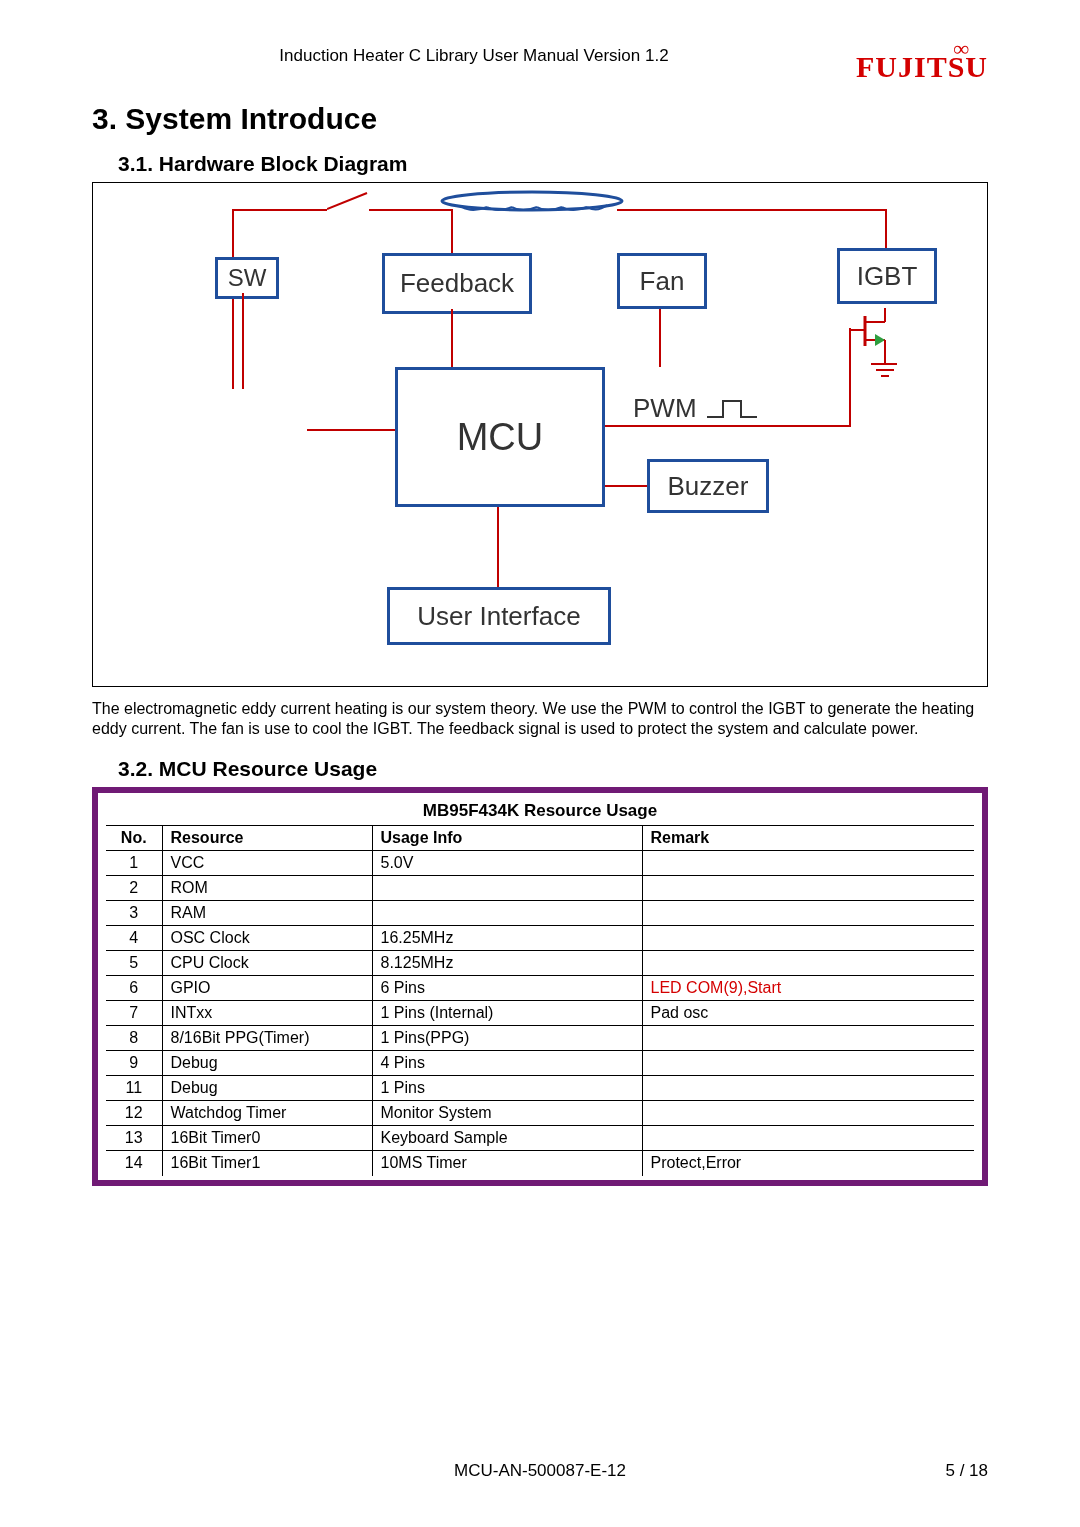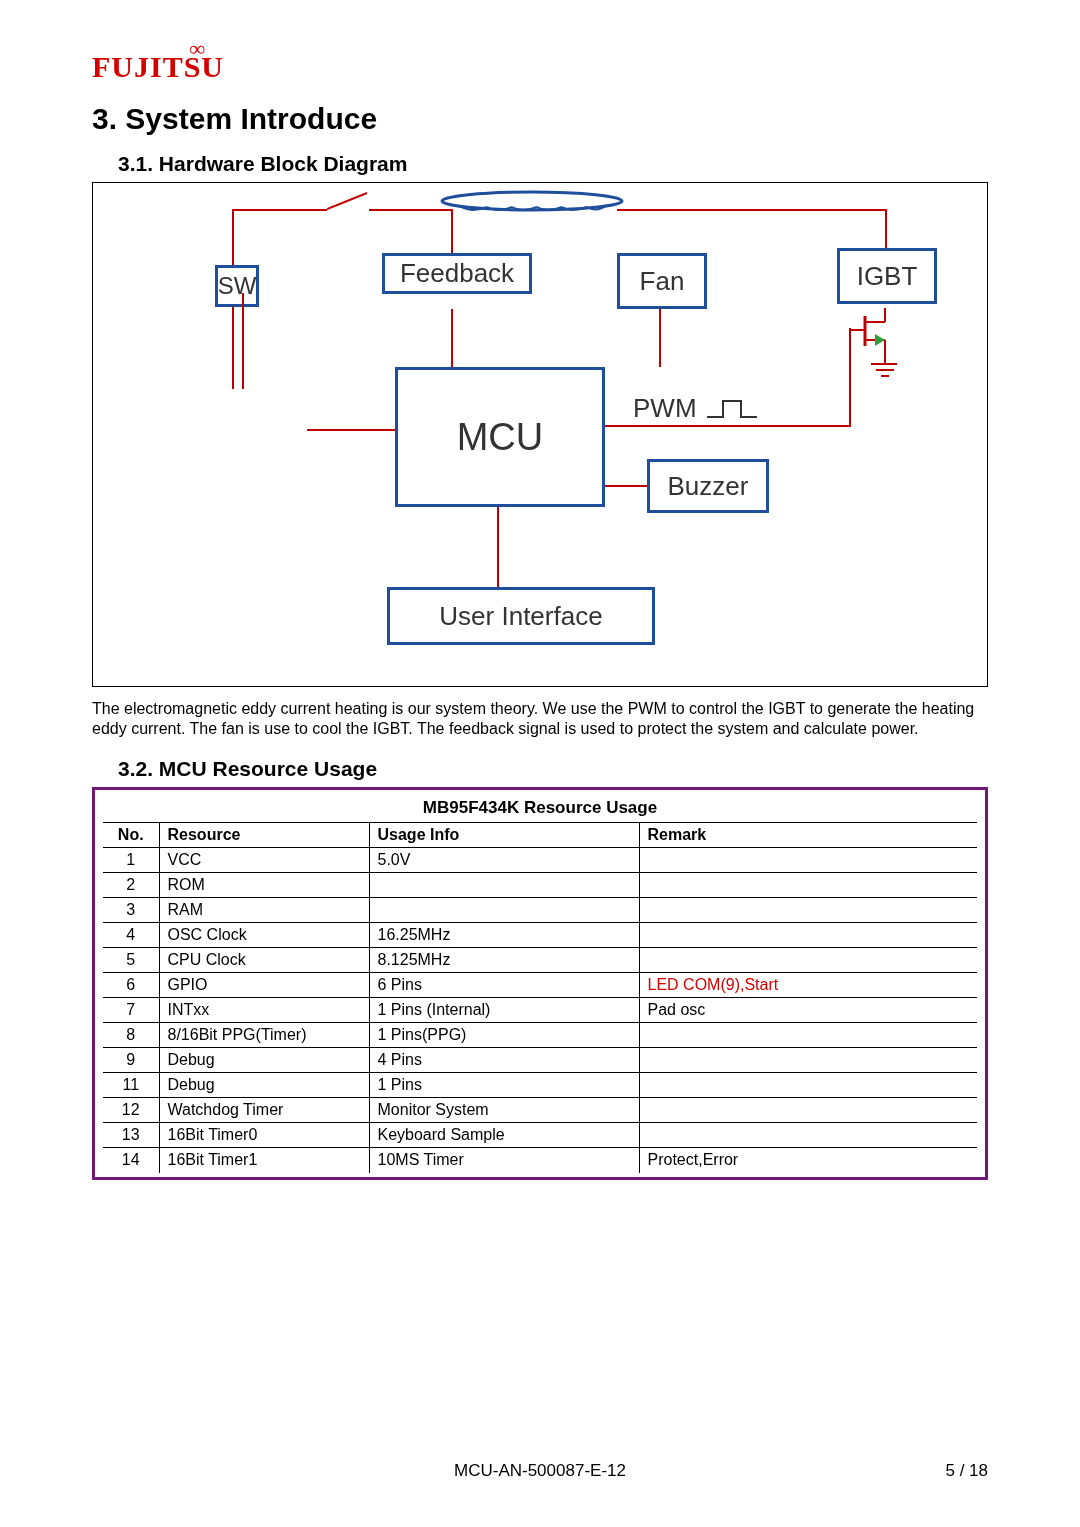--- a/index.html
+++ b/index.html
@@ -95,21 +95,21 @@
     text-align: center;
     font-size: 17px;
     margin-top: 6px;
   }
   .body-text {
     font-size: 16px;
     line-height: 1.25;
     margin: 12px 0 18px 0;
   }
   .tbl-wrap {
-    border: 3px solid #701a75;
+    border: 6px solid #701a75;
     padding: 6px 8px 4px 8px;
   }
   .tbl-title {
     text-align: center;
     font-weight: bold;
     font-size: 17px;
     padding: 2px 0 4px 0;
   }
   table {
     width: 100%;
@@ -147,20 +147,21 @@
     position: absolute;
     bottom: 46px;
     right: 92px;
     font-size: 17px;
   }
 </style>
 </head>
 <body>
 
 <div class="header-row">
+  <div class="doc-title">Induction Heater C Library User Manual Version 1.2</div>
   <div class="logo">
     <span class="logo-inf">∞</span>
     <span>FUJITSU</span>
   </div>
 </div>
 
 <h1>3. System Introduce</h1>
 <h2>3.1. Hardware Block Diagram</h2>
 
 <div class="fig-frame">
@@ -178,22 +179,22 @@
       <svg width="46" height="24">
           <line x1="0" y1="20" x2="40" y2="4" stroke="#c00000" stroke-width="2"></line>
         </svg>
     </div>
     <div class="line hline" style="left:262px;top:16px;width:84px;"></div>
     <div class="line vline" style="left:125px;top:16px;height:180px;"></div>
     <div class="line vline" style="left:344px;top:16px;height:58px;"></div>
     <div class="line hline" style="left:510px;top:16px;width:270px;"></div>
     <div class="line vline" style="left:778px;top:16px;height:39px;"></div>
 
-    <div class="box" style="left:108px;top:72px;width:44px;height:42px;font-size:24px;">SW</div>
-    <div class="box" style="left:275px;top:60px;width:150px;height:41px;text-align:center;">Feedback</div>
+    <div class="box" style="left:108px;top:64px;width:64px;height:42px;font-size:24px;">SW</div>
+    <div class="box" style="left:275px;top:60px;width:150px;height:61px;text-align:center;">Feedback</div>
     <div class="box" style="left:510px;top:60px;width:90px;height:56px;">Fan</div>
     <div class="box" style="left:730px;top:55px;width:100px;height:56px;">IGBT</div>
 
     <div class="igbt-sym" style="left:720px;top:115px;">
       <svg width="70" height="86">
         <line x1="58" y1="0" x2="58" y2="14" stroke="#c00000" stroke-width="2"></line>
         <line x1="38" y1="14" x2="58" y2="14" stroke="#c00000" stroke-width="2"></line>
         <line x1="38" y1="8" x2="38" y2="38" stroke="#c00000" stroke-width="3"></line>
         <line x1="22" y1="22" x2="38" y2="22" stroke="#c00000" stroke-width="2"></line>
         <line x1="38" y1="32" x2="58" y2="32" stroke="#c00000" stroke-width="2"></line>
@@ -219,21 +220,21 @@
           <path d="M0 20 H16 V4 H34 V20 H50" stroke="#333" stroke-width="2" fill="none"></path>
         </svg>
     </div>
     <div class="line hline" style="left:498px;top:232px;width:246px;"></div>
     <div class="line vline" style="left:742px;top:135px;height:98px;"></div>
 
     <div class="line hline" style="left:498px;top:292px;width:42px;"></div>
     <div class="box" style="left:540px;top:266px;width:122px;height:54px;">Buzzer</div>
 
     <div class="line vline" style="left:390px;top:314px;height:80px;"></div>
-    <div class="box" style="left:280px;top:394px;width:268px;height:58px;">User Interface</div>
+    <div class="box" style="left:280px;top:394px;width:224px;height:58px;">User Interface</div>
   </div>
 </div>
 
 <p class="body-text">The electromagnetic eddy current heating is our system theory. We use the PWM to control the IGBT to generate the heating eddy current. The fan is use to cool the IGBT. The feedback signal is used to protect the system and calculate power.</p>
 
 <h2>3.2. MCU Resource Usage</h2>
 
 <div class="tbl-wrap">
   <div class="tbl-title">MB95F434K Resource Usage</div>
   <table>

